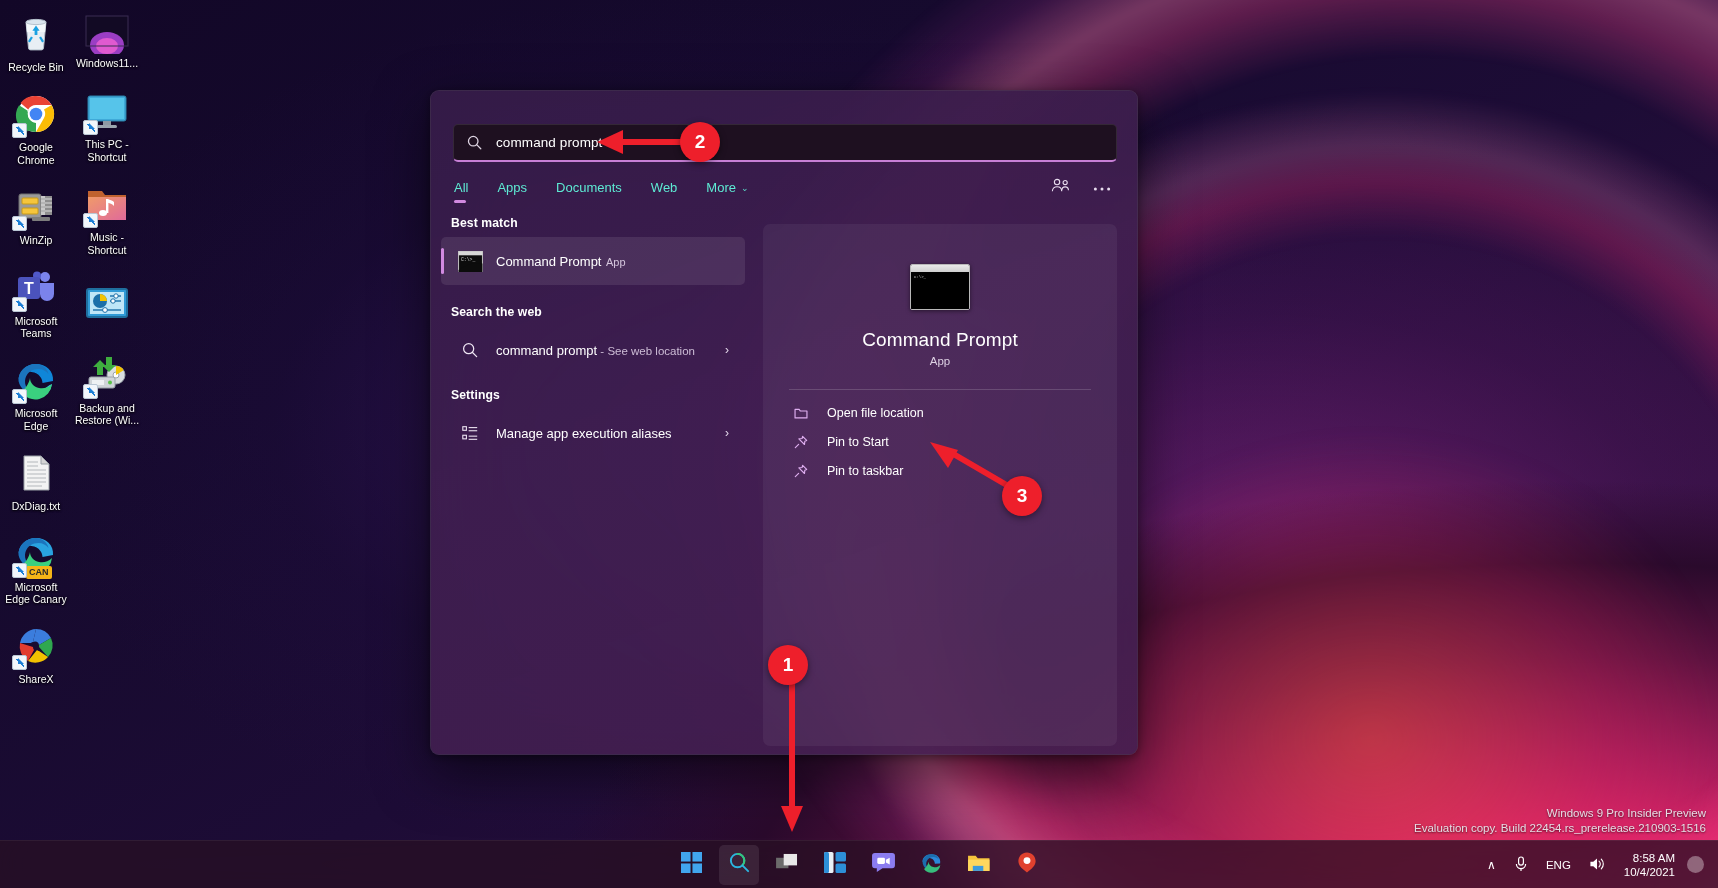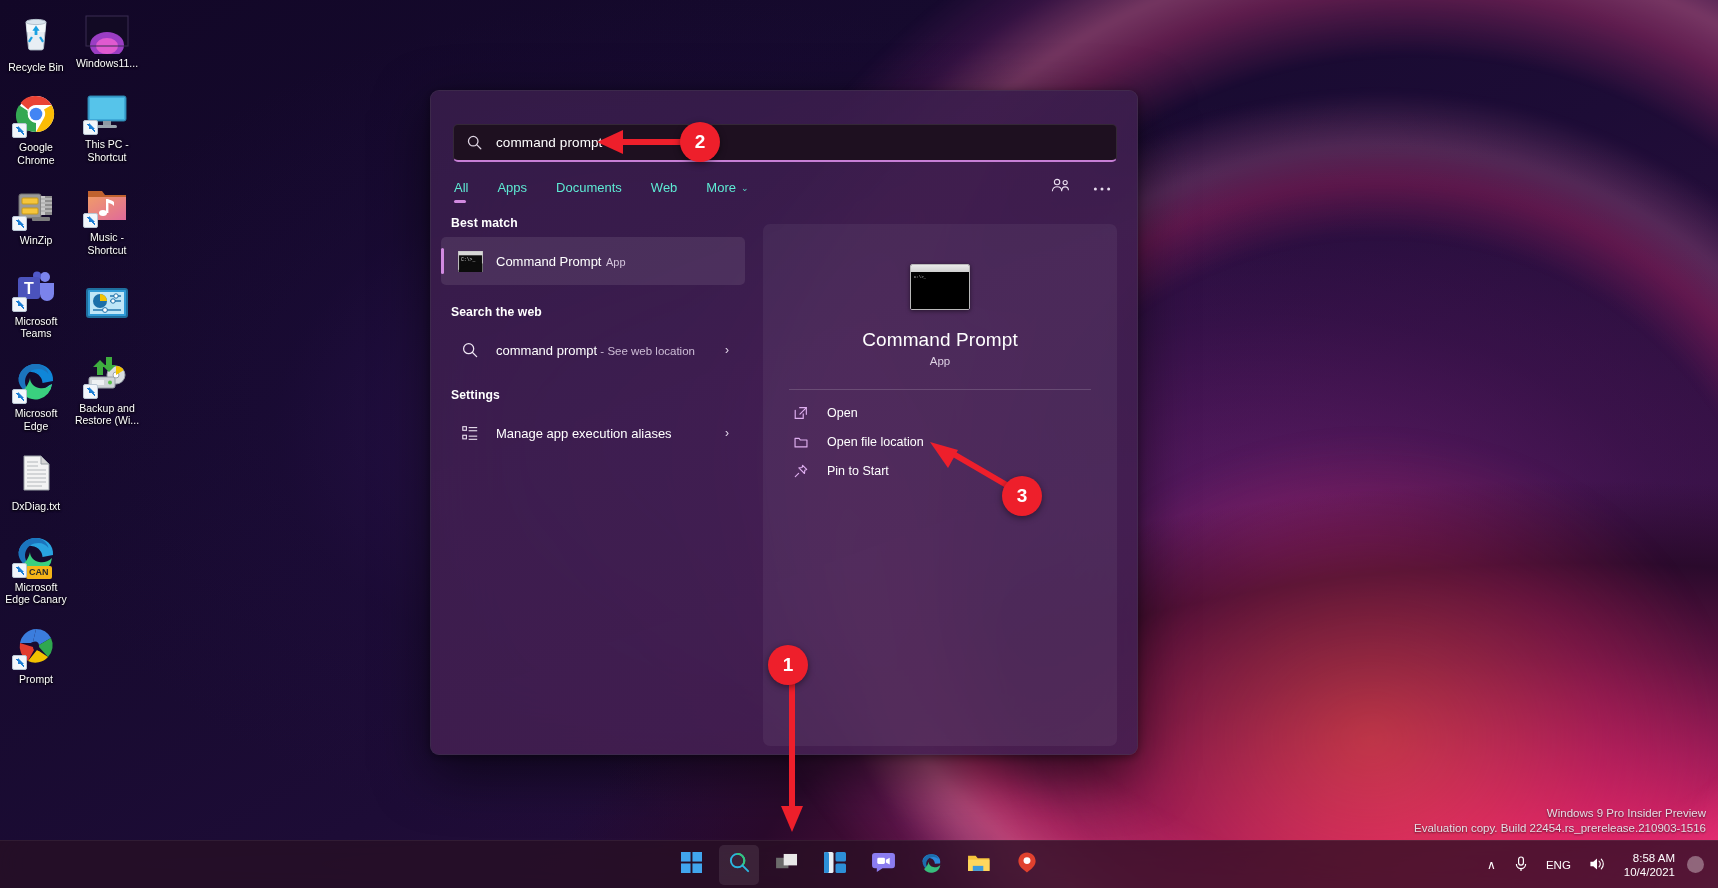--- a/index.html
+++ b/index.html
@@ -552,21 +552,21 @@
         <svg width="48" height="48" viewBox="0 0 48 48">
           <path d="M24 7 a17 17 0 0 1 15 9 l-12 7 a4 4 0 0 0 -6 -3z" fill="#3b7ddd"></path>
           <path d="M39 16 a17 17 0 0 1 -3 19 l-9-10 a4 4 0 0 0 0 -2z" fill="#2fa84f"></path>
           <path d="M36 35 a17 17 0 0 1 -20 4 l9-11 a4 4 0 0 0 2 1z" fill="#f2c200"></path>
           <path d="M16 39 a17 17 0 0 1 -8-18 l13 4 a4 4 0 0 0 1 3z" fill="#e23b2e"></path>
           <path d="M8 21 a17 17 0 0 1 16-14 l-3 13 a4 4 0 0 0 -2 1z" fill="#3b7ddd"></path>
           <circle cx="24" cy="24" r="4.4" fill="none"></circle>
         </svg>
         <span class="shortcut-arrow"></span>
       </span>
-      <span class="lbl">Prompt</span>
+      <span class="lbl">ShareX</span>
     </div>
   </div>
 
   <div class="desk-col col2">
 
     <div class="desk-icon">
       <span class="glyph" style="height:44px;">
         <svg width="48" height="44" viewBox="0 0 48 44">
           <rect x="3" y="6" width="42" height="30" fill="#120a24"></rect>
           <ellipse cx="24" cy="35" rx="17" ry="13" fill="#9b3ec4"></ellipse>
@@ -766,30 +766,20 @@
     <div id="detail-panel">
       <div id="detail-icon">
         <span class="tbar"></span>
         <span class="txt">C:\&gt;_</span>
         <span class="curve"></span>
       </div>
       <div id="detail-title">Command Prompt</div>
       <div id="detail-sub">App</div>
       <div id="detail-sep"></div>
 
-      <div class="action-row">
-        <span class="aicon">
-          <svg width="16" height="16" viewBox="0 0 18 18">
-            <path d="M2.5 6 v9 h9 v-5" fill="none" stroke="#dfaff0" stroke-width="1.3" stroke-linecap="round"></path>
-            <path d="M7.5 3 h7.5 v7.5" fill="none" stroke="#dfaff0" stroke-width="1.3" stroke-linecap="round"></path>
-            <line x1="7.8" y1="10.2" x2="14.8" y2="3.2" stroke="#dfaff0" stroke-width="1.3" stroke-linecap="round"></line>
-          </svg>
-        </span>
-        <span class="alabel">Open</span>
-      </div>
 
 
       <div class="action-row">
         <span class="aicon">
           <svg width="16" height="16" viewBox="0 0 18 18">
             <path d="M2.3 5 h4.6 l1.4 1.8 h7.4 v7.7 h-13.4z" fill="none" stroke="#dfaff0" stroke-width="1.3" stroke-linejoin="round"></path>
           </svg>
         </span>
         <span class="alabel">Open file location</span>
       </div>
@@ -797,20 +787,29 @@
       <div class="action-row">
         <span class="aicon">
           <svg width="16" height="16" viewBox="0 0 18 18">
             <path d="M10.8 2.6 l4.6 4.6 -2.1 1 -0.4 3.6 -6.3-6.3 3.6-0.4z" fill="none" stroke="#dfaff0" stroke-width="1.3" stroke-linejoin="round"></path>
             <line x1="6.3" y1="11.6" x2="2.6" y2="15.3" stroke="#dfaff0" stroke-width="1.3" stroke-linecap="round"></line>
           </svg>
         </span>
         <span class="alabel">Pin to Start</span>
       </div>
 
+      <div class="action-row">
+        <span class="aicon">
+          <svg width="16" height="16" viewBox="0 0 18 18">
+            <path d="M10.8 2.6 l4.6 4.6 -2.1 1 -0.4 3.6 -6.3-6.3 3.6-0.4z" fill="none" stroke="#dfaff0" stroke-width="1.3" stroke-linejoin="round"></path>
+            <line x1="6.3" y1="11.6" x2="2.6" y2="15.3" stroke="#dfaff0" stroke-width="1.3" stroke-linecap="round"></line>
+          </svg>
+        </span>
+        <span class="alabel">Pin to taskbar</span>
+      </div>
     </div>
 
   </div>
 </div>
 
 <div id="watermark">
   <div>Windows 9 Pro Insider Preview</div>
   <div>Evaluation copy. Build 22454.rs_prerelease.210903-1516</div>
 </div>
 

